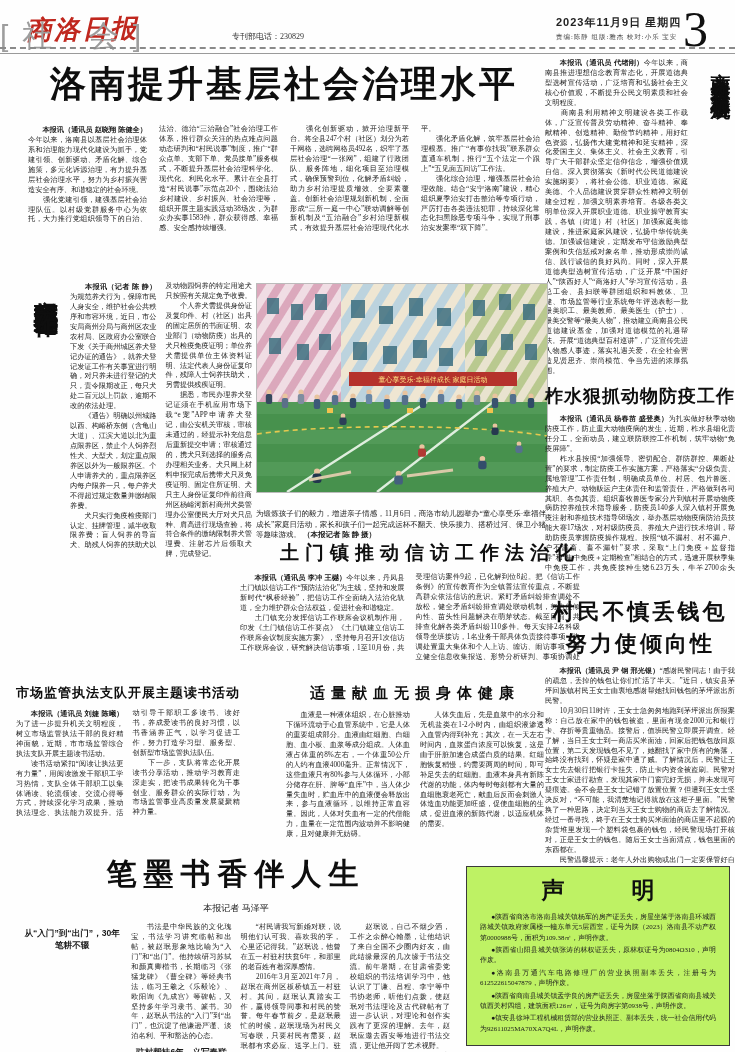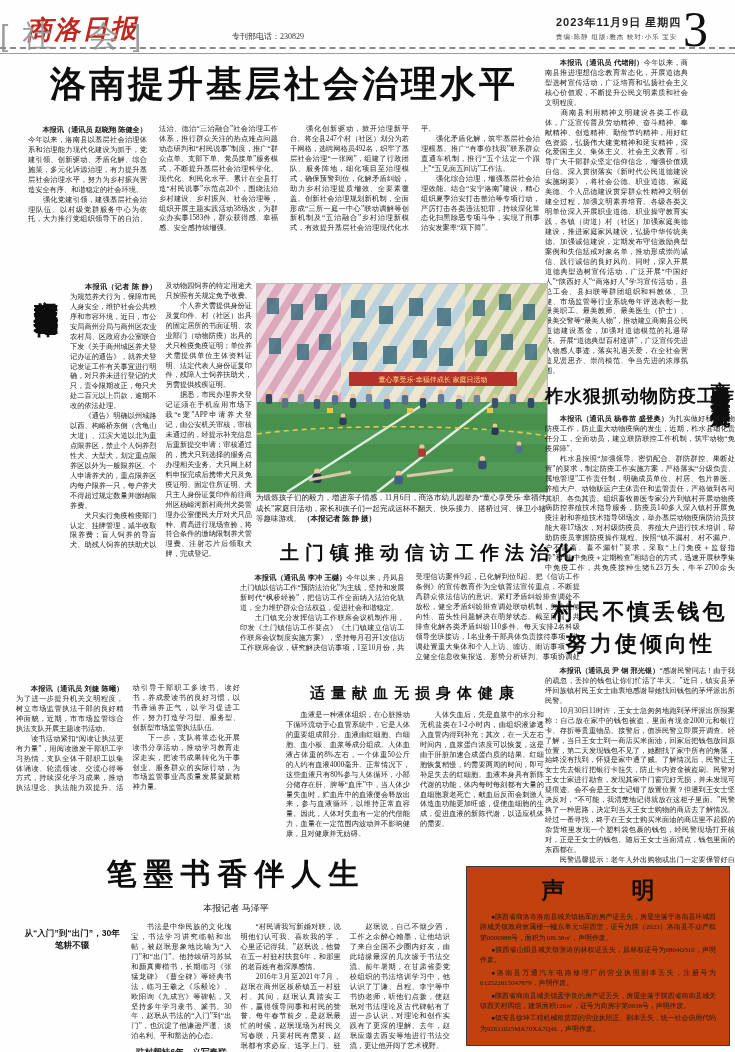--- a/index.html
+++ b/index.html
@@ -21,32 +21,32 @@
   .rule-solid{left:0;top:53px;width:735px;border-top:1px solid #9a9a9a;height:0;}
   
   .bodytext{font-size:7.2px;line-height:1.38;text-align:justify;color:#1c1c1c;}
   .bodytext span{white-space:pre-line;}
   .bodytext b{font-family:"Liberation Sans","DejaVu Sans",sans-serif;}
   
   .lead{left:28px;top:60px;width:512px;}
   .lead h1{margin:0;text-align:center;font-size:36px;letter-spacing:3px;}
   .lead .cols{margin-top:16px;column-count:4;column-gap:12px;height:154px;overflow:hidden;}
   
-  .shangnan{left:545px;top:58px;width:190px;height:338px;display:flex;align-items:flex-end;}
+  .shangnan{left:545px;top:58px;width:190px;height:338px;display:flex;}
   .shangnan .txt{flex:1;overflow:hidden;height:338px;}
   .vtitle{writing-mode:vertical-rl;text-orientation:upright;}
   .shangnan .vtitle{width:42px;font-size:19.5px;letter-spacing:2px;margin-left:5px;}
   
   .dogs{left:28px;top:282px;width:224px;height:368px;display:flex;}
   .dogs .vtitle{width:34px;font-size:24px;letter-spacing:1px;margin-right:8px;}
   .dogs .txt{flex:1;column-count:2;column-gap:9px;height:368px;overflow:hidden;}
   
   .photo{left:256px;top:283px;width:290px;}
   .photo svg{display:block;border:1px solid #bbb;}
-  .caption{margin-top:0;font-size:7.5px;line-height:1.4;text-align:justify;}
+  .caption{margin-top:16px;font-size:7.5px;line-height:1.4;text-align:justify;}
   .caption .credit{font-weight:700;}
   
   .zhashui{left:545px;top:384px;width:190px;}
   .zhashui h2{margin:0 0 6px 0;text-align:center;font-size:18px;letter-spacing:1px;}
   .zhashui .bodytext{height:160px;overflow:hidden;}
   
   .tumen{left:240px;top:540px;width:340px;}
   .tumen h2{margin:0 0 7px 0;text-align:right;font-size:19px;letter-spacing:6px;}
   .tumen .cols{column-count:2;column-gap:11px;height:90px;overflow:hidden;}
   
@@ -69,21 +69,21 @@
   .calli h2{margin:0;text-align:center;font-size:30px;letter-spacing:7px;}
   .calli .byline{text-align:center;font-size:9px;font-weight:400;margin:7px 0 8px 0;
       font-family:"Liberation Sans","DejaVu Sans",sans-serif;}
   .calli .cols{display:flex;gap:9px;height:132px;overflow:hidden;}
   .calli .col{flex:1;font-size:7.2px;line-height:1.38;text-align:justify;}
   .calli .col p{margin:0;white-space:pre-line;}
   .subhead{font-family:"Liberation Sans","DejaVu Sans",sans-serif;font-weight:900;font-size:8.6px;
       margin:5px 0 4px 0 !important;text-align:center;white-space:normal !important;}
   
   .statement{left:466px;top:866px;width:264px;height:180px;border:1.2px solid #3a3a3a;
-      box-sizing:border-box;padding:8px 13px 6px 13px;background:#c2410c;}
+      box-sizing:border-box;padding:8px 13px 6px 13px;background:#bef264;}
   .statement h2{margin:0 0 6px 0;text-align:center;font-size:23px;letter-spacing:22px;text-indent:22px;}
   .statement p{margin:0 0 2px 0;font-size:6.9px;line-height:1.5;text-align:justify;text-indent:1.6em;}
 </style>
 </head>
 <body>
 
 <div class="page">
 
   <div class="abs logo">商洛日报</div>
   <div class="abs phone">专刊部电话：230829</div>
@@ -248,20 +248,21 @@
       <div>努力使倾向性</div>
     </h2>
     <div class="bodytext">
       <b>　　本报讯（通讯员 尹 钢 邢光银）</b><span>“感谢民警同志！由于我的疏忽，丢掉的钱包让你们忙活了半天。”近日，镇安县茅坪回族镇村民王女士由衷地感谢帮她找回钱包的茅坪派出所民警。
 　　10月30日11时许，王女士急匆匆地跑到茅坪派出所报案称：自己放在家中的钱包被盗，里面有现金2000元和银行卡、存折等贵重物品。接警后，值班民警立即展开调查。经了解，当日王女士到一商店买米面油，回家后把钱包放回原位置，第二天发现钱包不见了，她翻找了家中所有的角落，始终没有找到，怀疑是家中遭了贼。了解情况后，民警让王女士先去银行把银行卡挂失，防止卡内资金被盗刷。民警对王女士家进行勘查，发现其家中门窗完好无损，并未发现可疑痕迹。会不会是王女士记错了放置位置？但遭到王女士坚决反对，“不可能，我清楚地记得就放在这柜子里面。”民警换了一种思路，决定到当天王女士购物的商店去了解情况。经过一番寻找，终于在王女士购买米面油的商店里不起眼的杂货堆里发现一个塑料袋包裹的钱包，经民警现场打开核对，正是王女士的钱包。随后王女士当面清点，钱包里面的东西都在。
 　　民警温馨提示：老年人外出购物或出门一定要保管好自己随身携带的钱物，防止丢失或遗忘造成损失；发现贵重物品找不到，不要着急，必要时可报警求助。</span>
     </div>
   </div>
 
   <div class="abs reading">
+    <h2 class="hl">市场监管执法支队开展主题读书活动</h2>
     <div class="cols bodytext">
       <b>　　本报讯（通讯员 刘婕 陈曦）</b><span>为了进一步提升机关文明程度，树立市场监管执法干部的良好精神面貌，近期，市市场监管综合执法支队开展主题读书活动。
 　　读书活动紧扣“阅读让执法更有力量”，用阅读激发干部职工学习热情，支队全体干部职工以集体诵读、轮流领读、交流心得等方式，持续深化学习成果，推动执法理念、执法能力双提升。活动引导干部职工多读书、读好书，养成爱读书的良好习惯，以书香涵养正气，以学习促进工作，努力打造学习型、服务型、创新型市场监管执法队伍。
 　　下一步，支队将常态化开展读书分享活动，推动学习教育走深走实，把读书成果转化为干事创业、服务群众的实际行动，为市场监管事业高质量发展凝聚精神力量。</span>
     </div>
   </div>
 
   <div class="abs blood">
     <h2 class="hl">适量献血无损身体健康</h2>
     <div class="cols bodytext">

